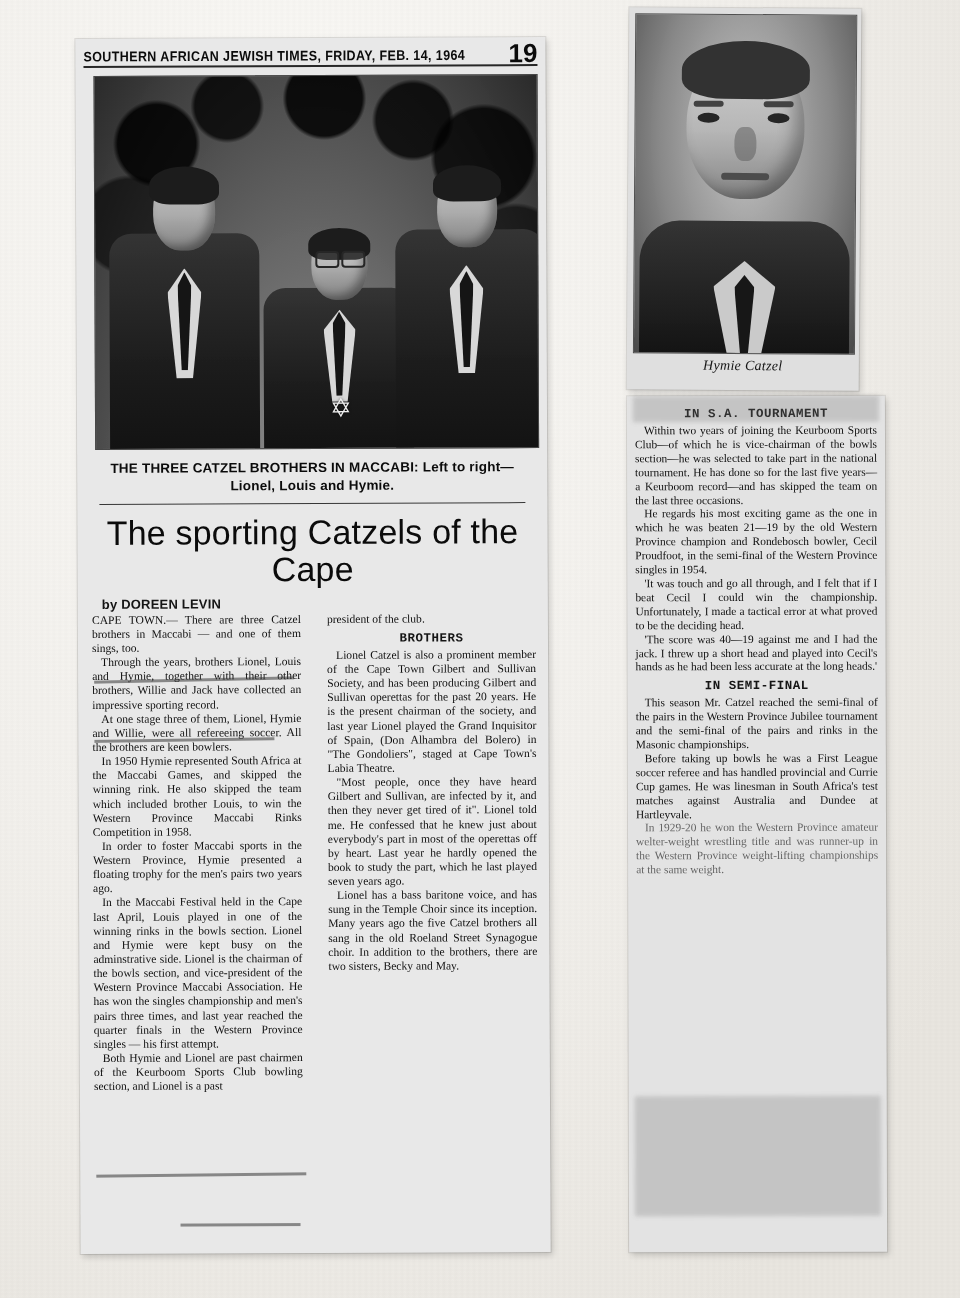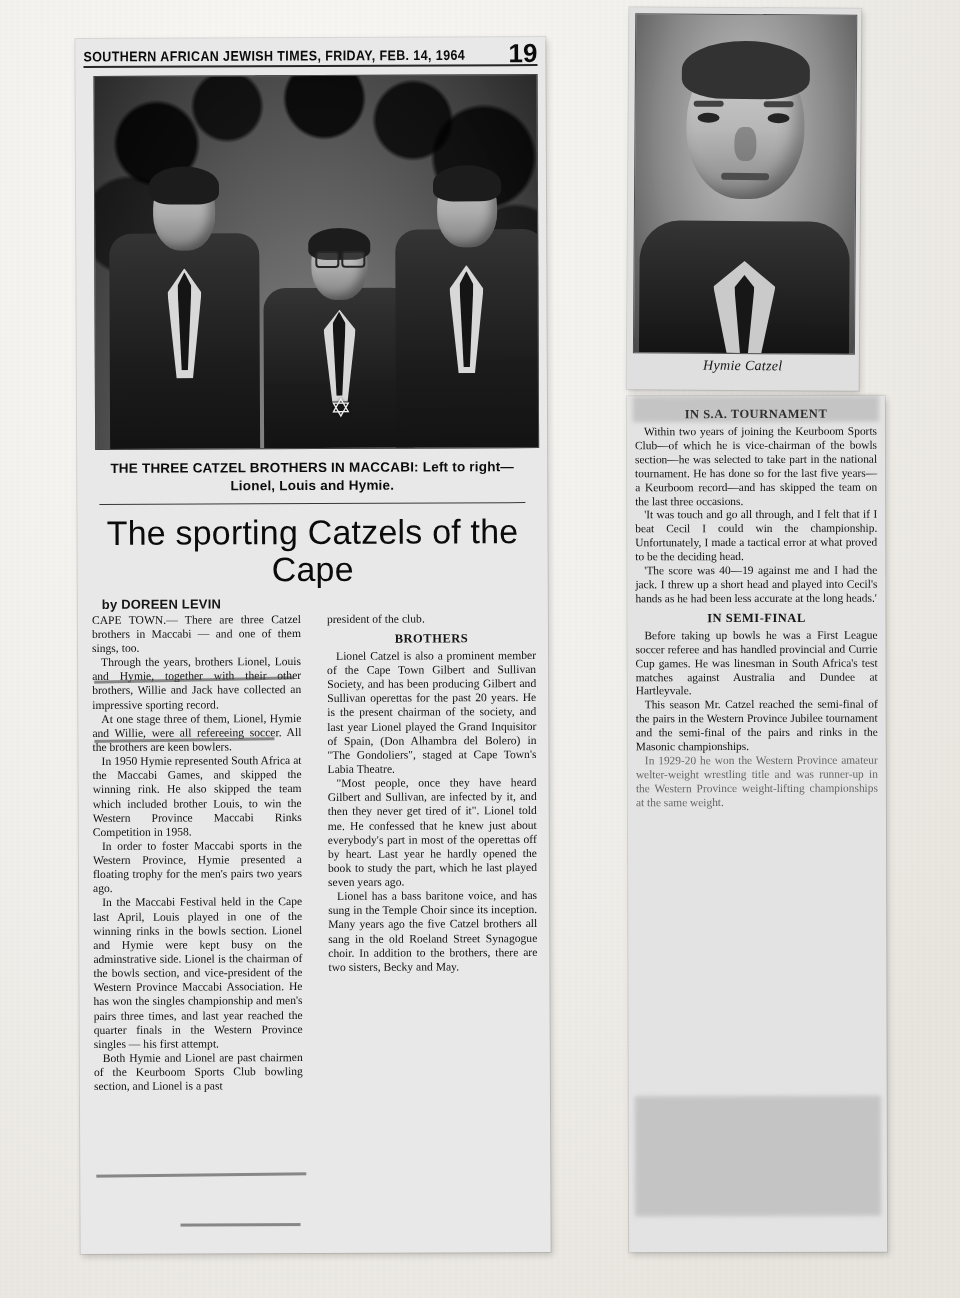--- a/index.html
+++ b/index.html
@@ -139,21 +139,21 @@
     margin:0 0 0 0;
     font-size:11.6px;line-height:1.22;
     text-align:justify;
     text-indent:9px;
     color:#141414;
     font-family:"Liberation Serif", serif;
   }
   p.body.first{text-indent:0;}
   .subhead{
     text-align:center;
-    font-family:Liberation Serif, serif;
+    font-family:Liberation Mono, monospace;
     font-size:12.5px;font-weight:700;letter-spacing:.5px;
     margin:5px 0 3px 0;
   }
 
   
   #portrait-clipping{
     left:628px;top:8px;width:232px;height:382px;
     background:#dedad3;
     transform:rotate(0.4deg);
     padding:6px 6px 2px 6px;
@@ -320,22 +320,23 @@
     <div class="p-eye" style="left:132px;top:98px;"></div>
     <div class="p-nose"></div>
     <div class="p-mouth"></div>
   </div>
   <div class="portrait-caption">Hymie Catzel</div>
 </div>
 
 <div class="clip" id="right-column-clipping">
   <div class="subhead">IN S.A. TOURNAMENT</div>
   <p class="body">Within two years of joining the Keurboom Sports Club—of which he is vice-chairman of the bowls section—he was selected to take part in the national tournament. He has done so for the last five years—a Keurboom record—and has skipped the team on the last three occasions.</p>
+  <p class="body">He regards his most exciting game as the one in which he was beaten 21—19 by the old Western Province champion and Rondebosch bowler, Cecil Proudfoot, in the semi-final of the Western Province singles in 1954.</p>
   <p class="body">'It was touch and go all through, and I felt that if I beat Cecil I could win the championship. Unfortunately, I made a tactical error at what proved to be the deciding head.</p>
   <p class="body">'The score was 40—19 against me and I had the jack. I threw up a short head and played into Cecil's hands as he had been less accurate at the long heads.'</p>
   <div class="subhead">IN SEMI-FINAL</div>
+  <p class="body">This season Mr. Catzel reached the semi-final of the pairs in the Western Province Jubilee tournament and the semi-final of the pairs and rinks in the Masonic championships.</p>
   <p class="body">Before taking up bowls he was a First League soccer referee and has handled provincial and Currie Cup games. He was linesman in South Africa's test matches against Australia and Dundee at Hartleyvale.</p>
-  <p class="body">This season Mr. Catzel reached the semi-final of the pairs in the Western Province Jubilee tournament and the semi-final of the pairs and rinks in the Masonic championships.</p>
   <p class="body faded">In 1929-20 he won the Western Province amateur welter-weight wrestling title and was runner-up in the Western Province weight-lifting championships at the same weight.</p>
 
   <div class="smudge" style="left:6px;top:0px;width:246px;height:26px;"></div>
   <div class="smudge" style="left:6px;top:700px;width:246px;height:120px;"></div>
 </div>
 
 </body></html>

